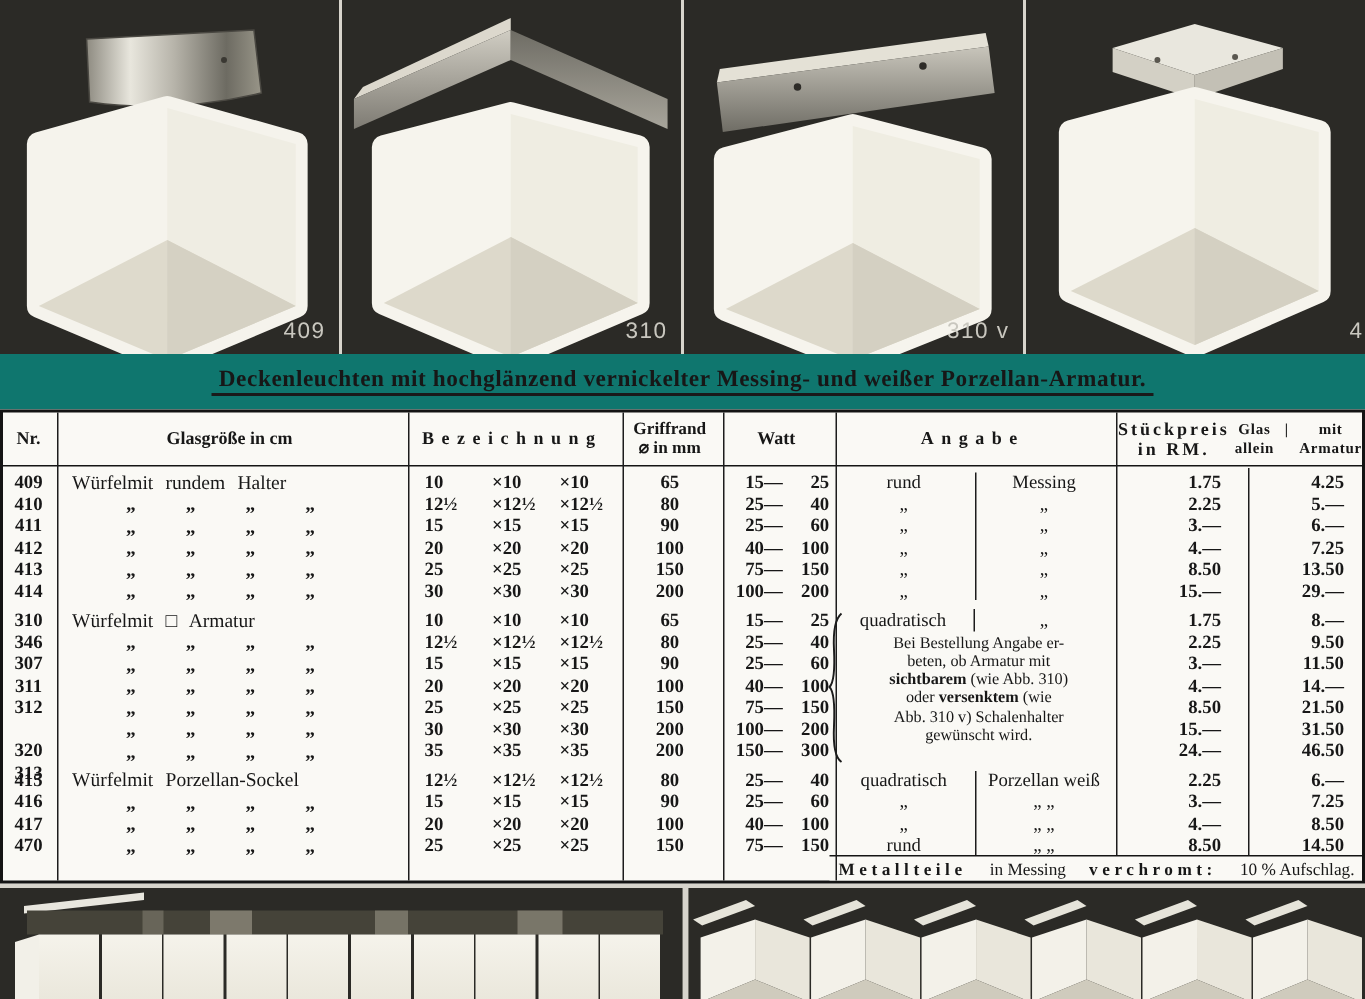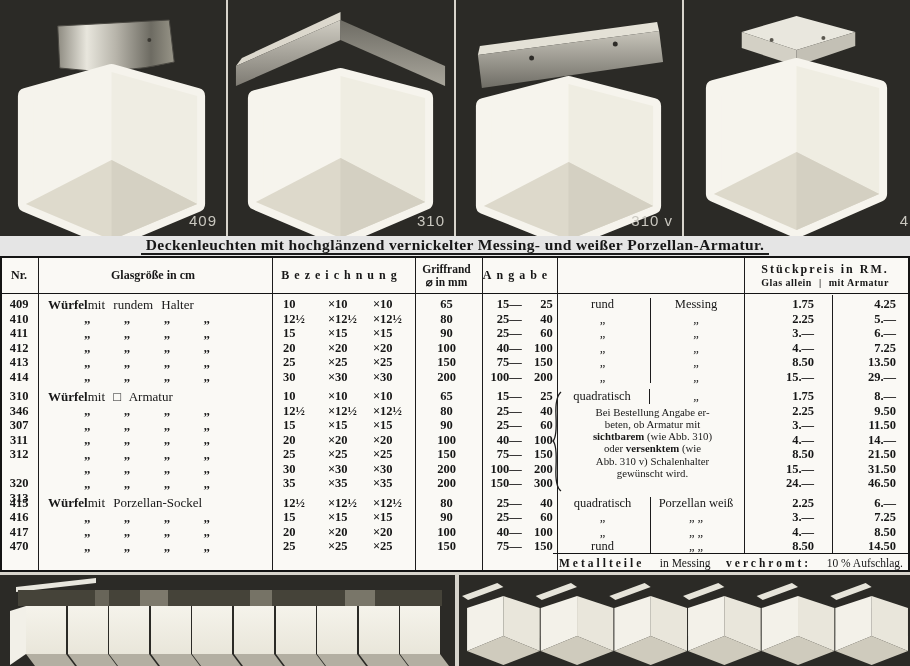--- a/index.html
+++ b/index.html
@@ -12,48 +12,48 @@
   
   .photos-top{display:flex;gap:2px;height:236px;background:#d7d4cc}
   .panel{position:relative;flex:1;background:#2b2a26;overflow:hidden}
   .panel svg{display:block;width:100%;height:100%}
   .photo-label{
     position:absolute;bottom:7px;right:9px;
     font-family:"Liberation Sans",sans-serif;font-size:15px;color:#c9c7bf;letter-spacing:1px;
   }
   .photo-label.clip{right:1px}
   
-  .heading{height:20px;background:#e5e5e5;display:flex;align-items:center;justify-content:center}
+  .heading{height:37px;background:#0f766e;display:flex;align-items:center;justify-content:center}
   .heading span{
     font-weight:bold;font-size:15.5px;letter-spacing:.4px;
     border-bottom:2px solid #1a1a1a;padding:0 5px 1px 5px;line-height:1;
   }
   
   .table{
     position:relative;background:#faf9f5;border:2px solid #141414;
     height:316px;box-sizing:border-box;
   }
   .thead{
     display:grid;grid-template-columns:34px 234px 143px 67px 75px 187px 88px 78px;
     height:36px;border-bottom:1.5px solid #141414;box-sizing:border-box;
   }
   .hc{display:flex;align-items:center;justify-content:center;font-size:12px;font-weight:bold;text-align:center}
   .h-bez{letter-spacing:5px}
   .h-arm{letter-spacing:5px}
   .h-griff{flex-direction:column;font-size:11.5px;line-height:12.5px}
-  .h-preis{grid-column:7 / span 2;flex-direction:column;line-height:13px}
+  .h-preis{grid-column:7 / span 2;flex-direction:row;line-height:13px}
   .h-preis .pl1{letter-spacing:2px;font-size:12px}
   .h-preis .pl2{font-size:10px;display:flex;gap:7px;letter-spacing:.5px}
   .tbody{padding-top:3px;position:relative}
   .tgroup{display:grid;grid-template-columns:34px 234px 143px 67px 75px 187px 88px 78px;grid-auto-rows:14.5px}
   .tgroup.g1,.tgroup.g2{margin-top:5px}
   .c{display:flex;align-items:center;font-size:12.5px;font-weight:bold;line-height:1}
   .c.nr{justify-content:center}
   .c.bez{padding-left:12px;font-weight:normal;font-size:13px;word-spacing:5px}
-  .c.bez b{font-weight:bold}
+  .c.bez b{font-weight:normal}
   .c.bez.dit{padding:0 60px 0 48px;justify-content:space-between;font-weight:bold}
   .c.glas{padding-left:13px}
   .c.glas span{display:inline-block}
   .c.glas .gf{width:45px}.c.glas .gm{width:45px}
   .c.griff{justify-content:center}
   .c.watt{justify-content:center}
   .wlo{display:inline-block;width:27px;text-align:right}
   .whi{display:inline-block;width:31px;text-align:right}
   .c.p1{justify-content:flex-end;padding-right:16px}
   .c.p2{justify-content:flex-end;padding-right:12px}
@@ -179,20 +179,21 @@
 <div class="table">
 
   <div class="thead">
     <div class="hc">Nr.</div>
     <div class="hc">Glasgröße in cm</div>
     <div class="hc h-bez">Bezeichnung</div>
     <div class="hc h-griff">
       <div>Griffrand</div>
       <div>⌀ in mm</div>
     </div>
+    <div class="hc">Watt</div>
     <div class="hc h-arm">Angabe</div>
     <div class="hc h-preis">
       <div class="pl1">Stückpreis in RM.</div>
       <div class="pl2">
         <span>Glas allein</span>
         <span>|</span>
         <span>mit Armatur</span>
       </div>
     </div>
   </div>

